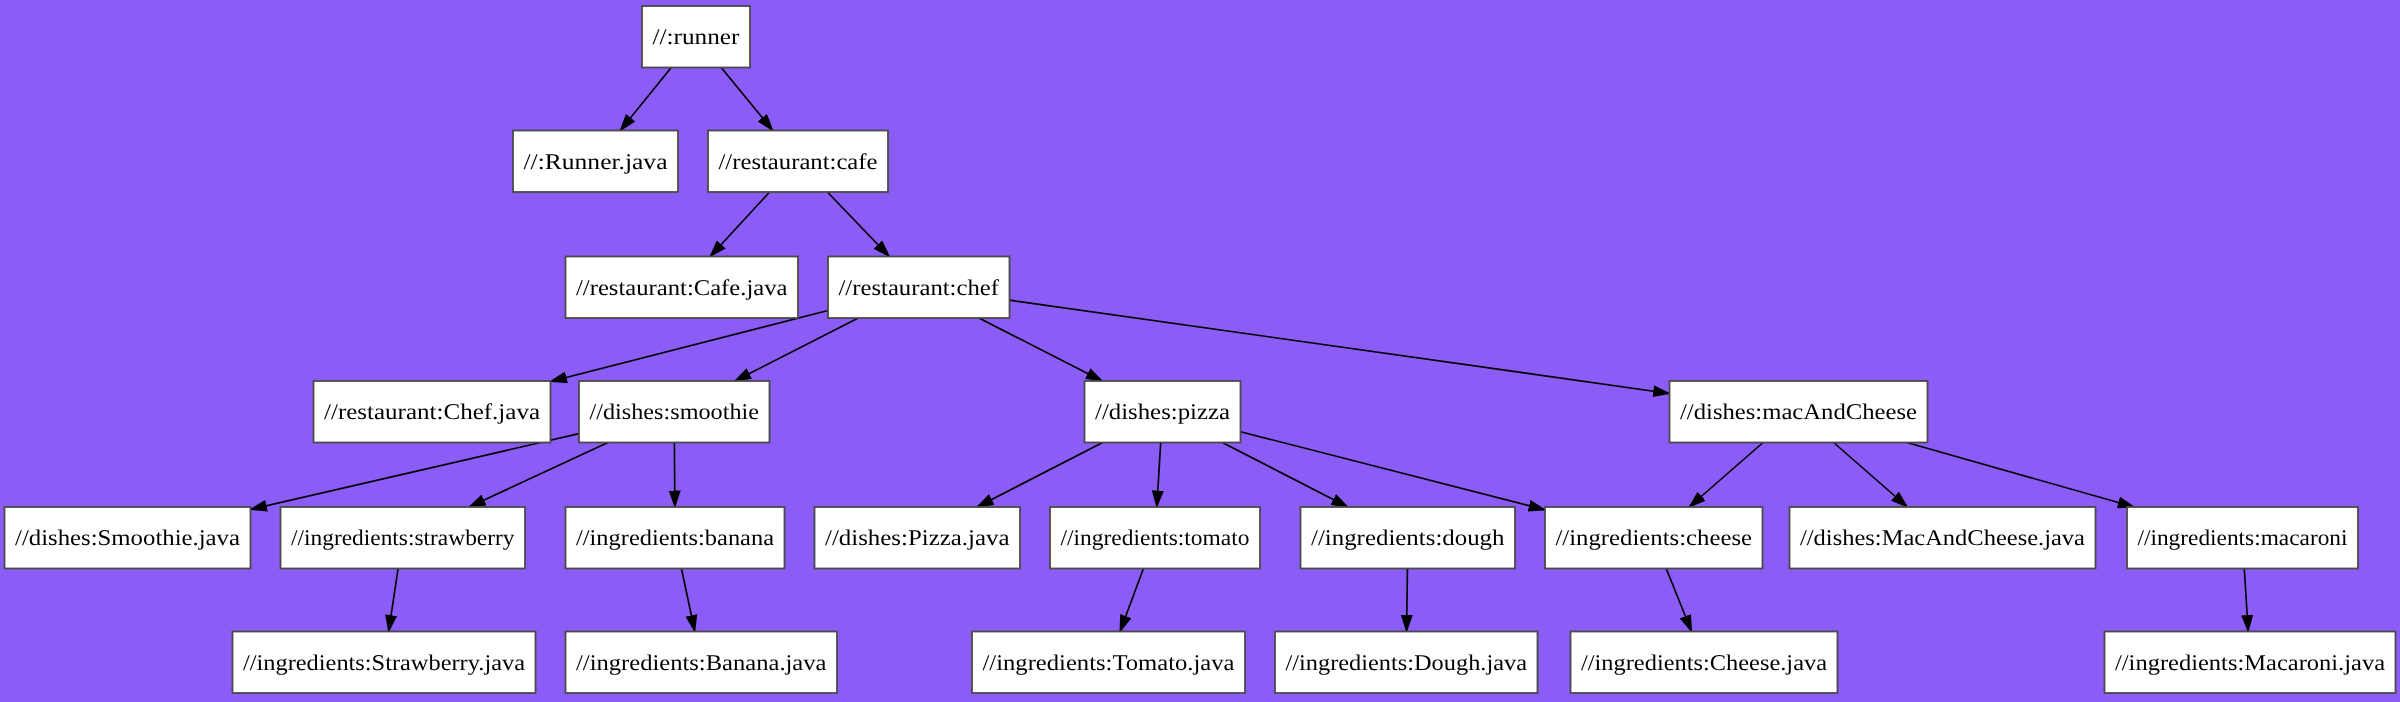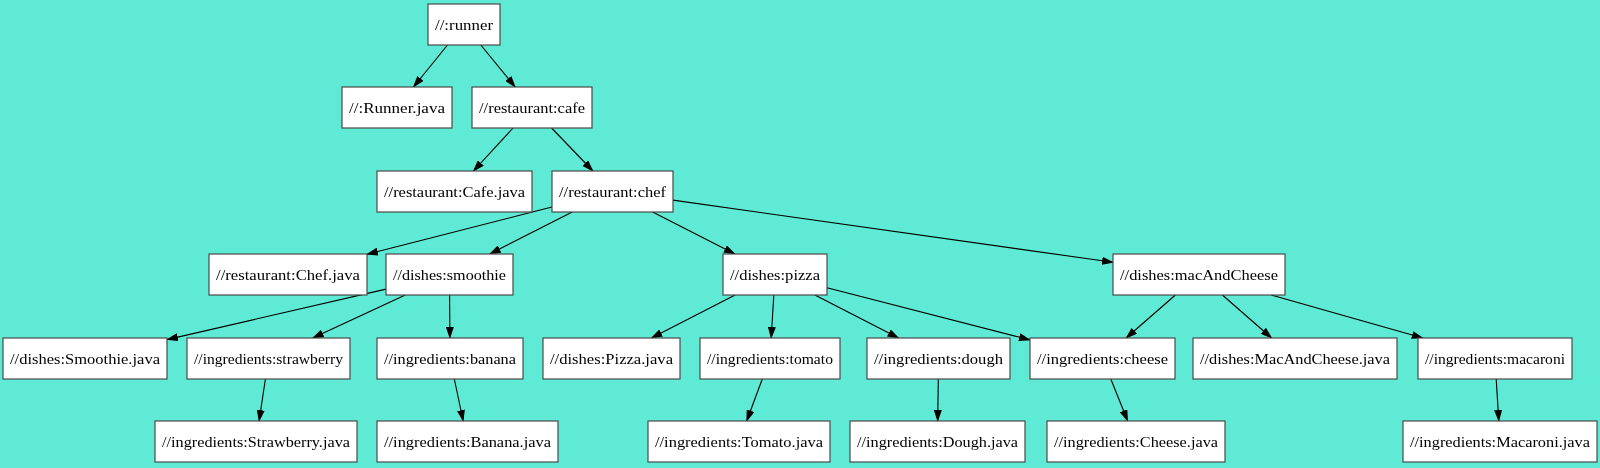--- a/index.html
+++ b/index.html
@@ -4,21 +4,21 @@
 <style>
   html, body {
     margin: 0;
     padding: 0;
     background: #ffffff;
   }
   #stage {
     position: relative;
     width: 1600px;
     height: 468px;
-    background: #5eead4;
+    background: #8b5cf6;
     overflow: hidden;
     font-family: "Liberation Serif", "DejaVu Serif", serif;
     text-align: center;
   }
   svg { display: block; }
   .node-box {
     fill: #ffffff;
     stroke: #4a4a4a;
     stroke-width: 1.2;
   }

